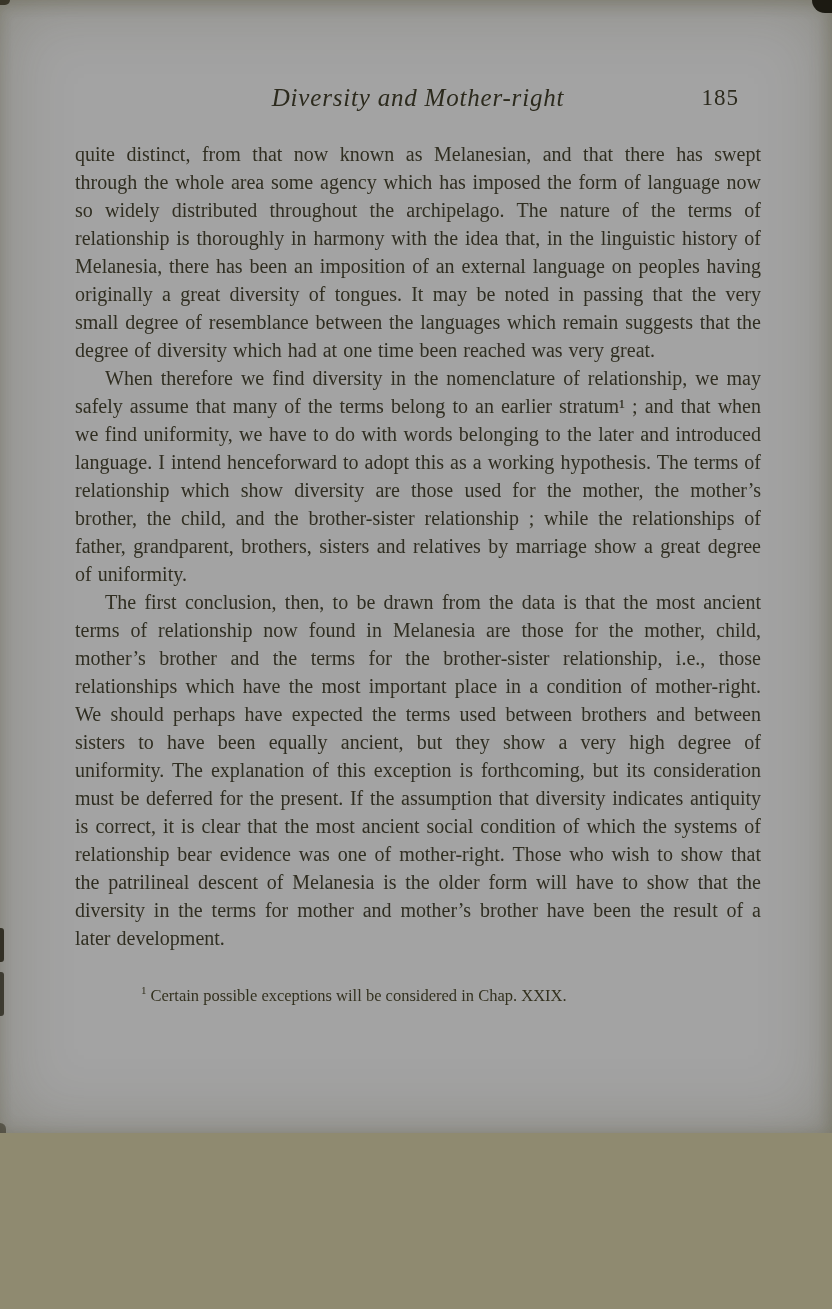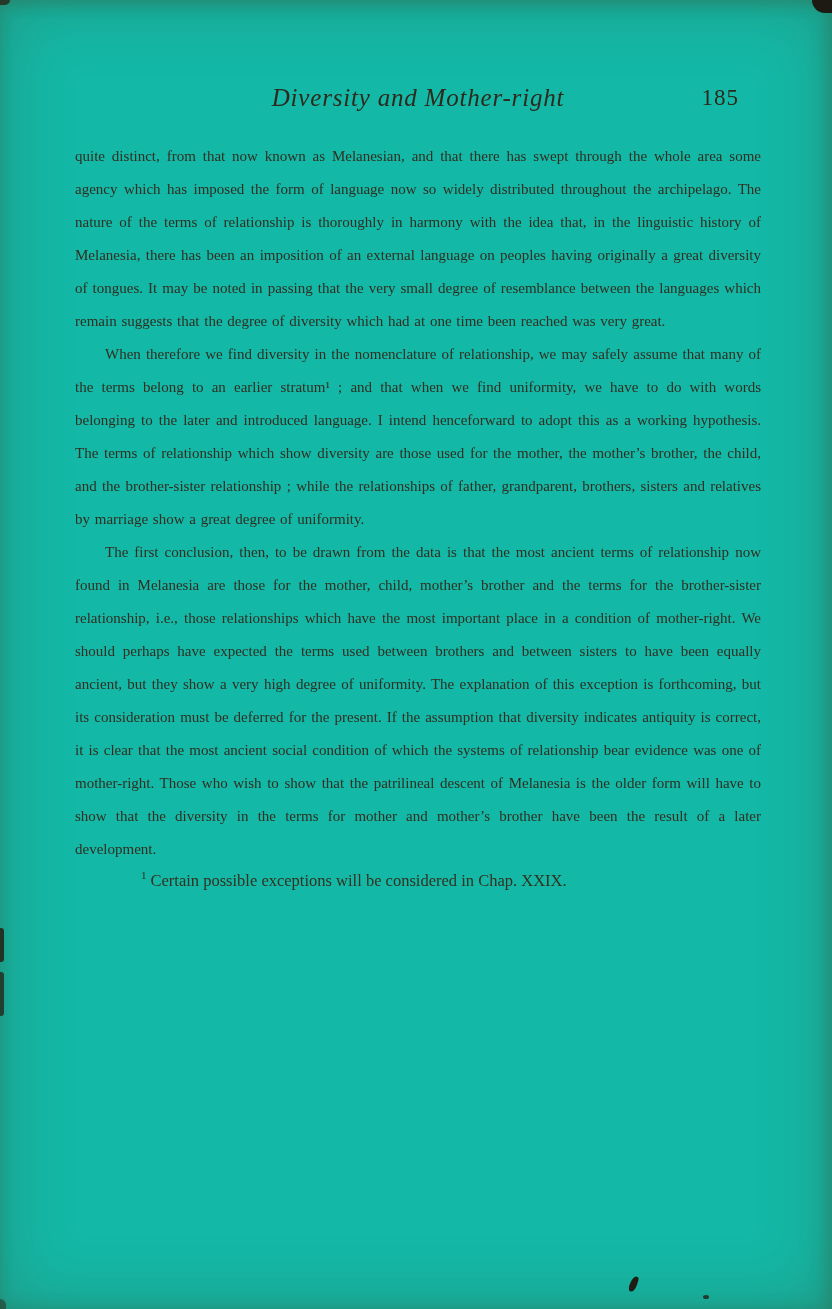--- a/index.html
+++ b/index.html
@@ -6,22 +6,22 @@
   html, body { margin: 0; padding: 0; }
   body {
     width: 832px;
     height: 1309px;
     font-family: "Liberation Serif", serif;
     background: #8f8a70;
   }
   .page {
     position: relative;
     width: 832px;
-    height: 1309px;
-    background: #14b8a6;
+    height: 1133px;
+    background: #a3a3a3;
     overflow: hidden;
     box-shadow: inset 0 0 70px rgba(70, 64, 36, 0.28),
                 inset -6px 0 18px rgba(70, 64, 36, 0.18),
                 inset 0 6px 14px rgba(70, 64, 36, 0.15);
     color: #2f2d20;
   }
   .text-block {
     position: absolute;
     left: 75px;
     top: 84px;
@@ -44,32 +44,32 @@
     position: absolute;
     right: 22px;
     top: 1px;
     font-size: 23px;
     letter-spacing: 1px;
     color: #2c2a1d;
     text-align: right;
   }
   .body-text p {
     margin: 0;
-    font-size: 15px;
-    line-height: 33px;
+    font-size: 20px;
+    line-height: 28px;
     text-align: justify;
     text-indent: 30px;
     color: #302e21;
     word-spacing: 1px;
   }
   .body-text p.continuation {
     text-indent: 0;
   }
   .footnote {
-    margin-top: 3px;
+    margin-top: 32px;
     margin-left: 66px;
     font-size: 16.5px;
     color: #33311f;
   }
   .footnote sup {
     font-size: 11px;
     margin-right: 4px;
   }
   
   .ink { position: absolute; background: #24221a; }

